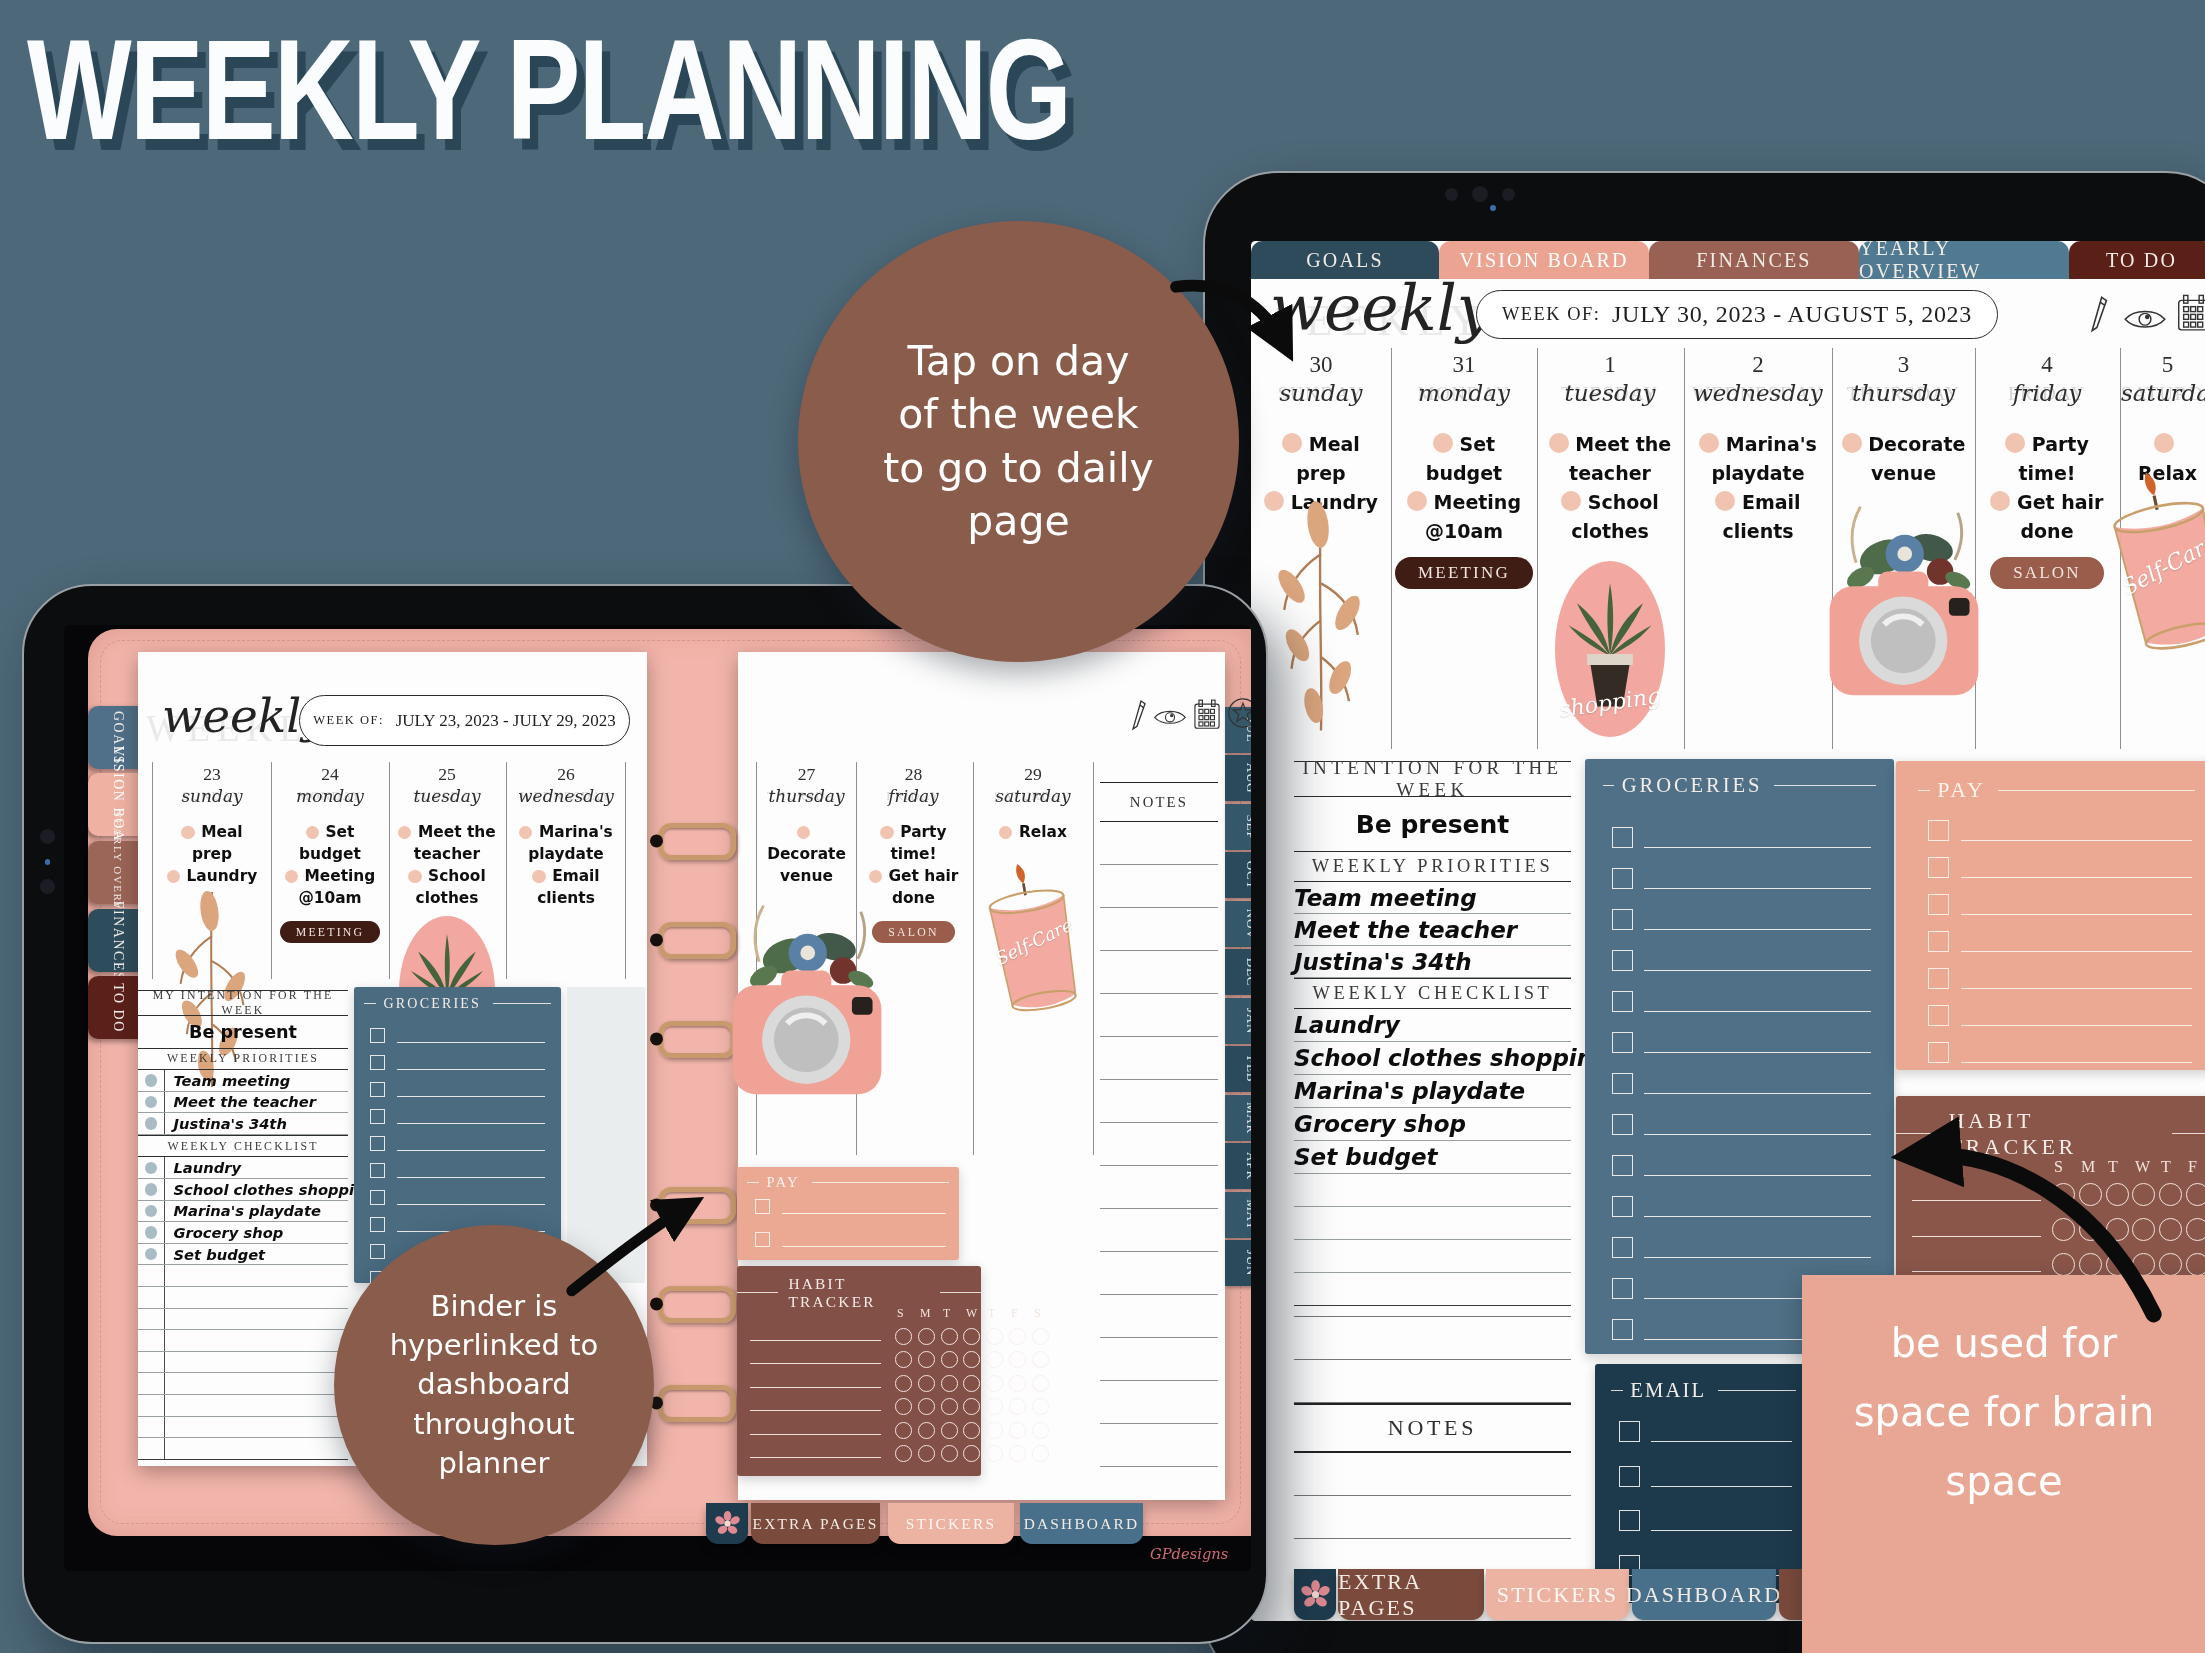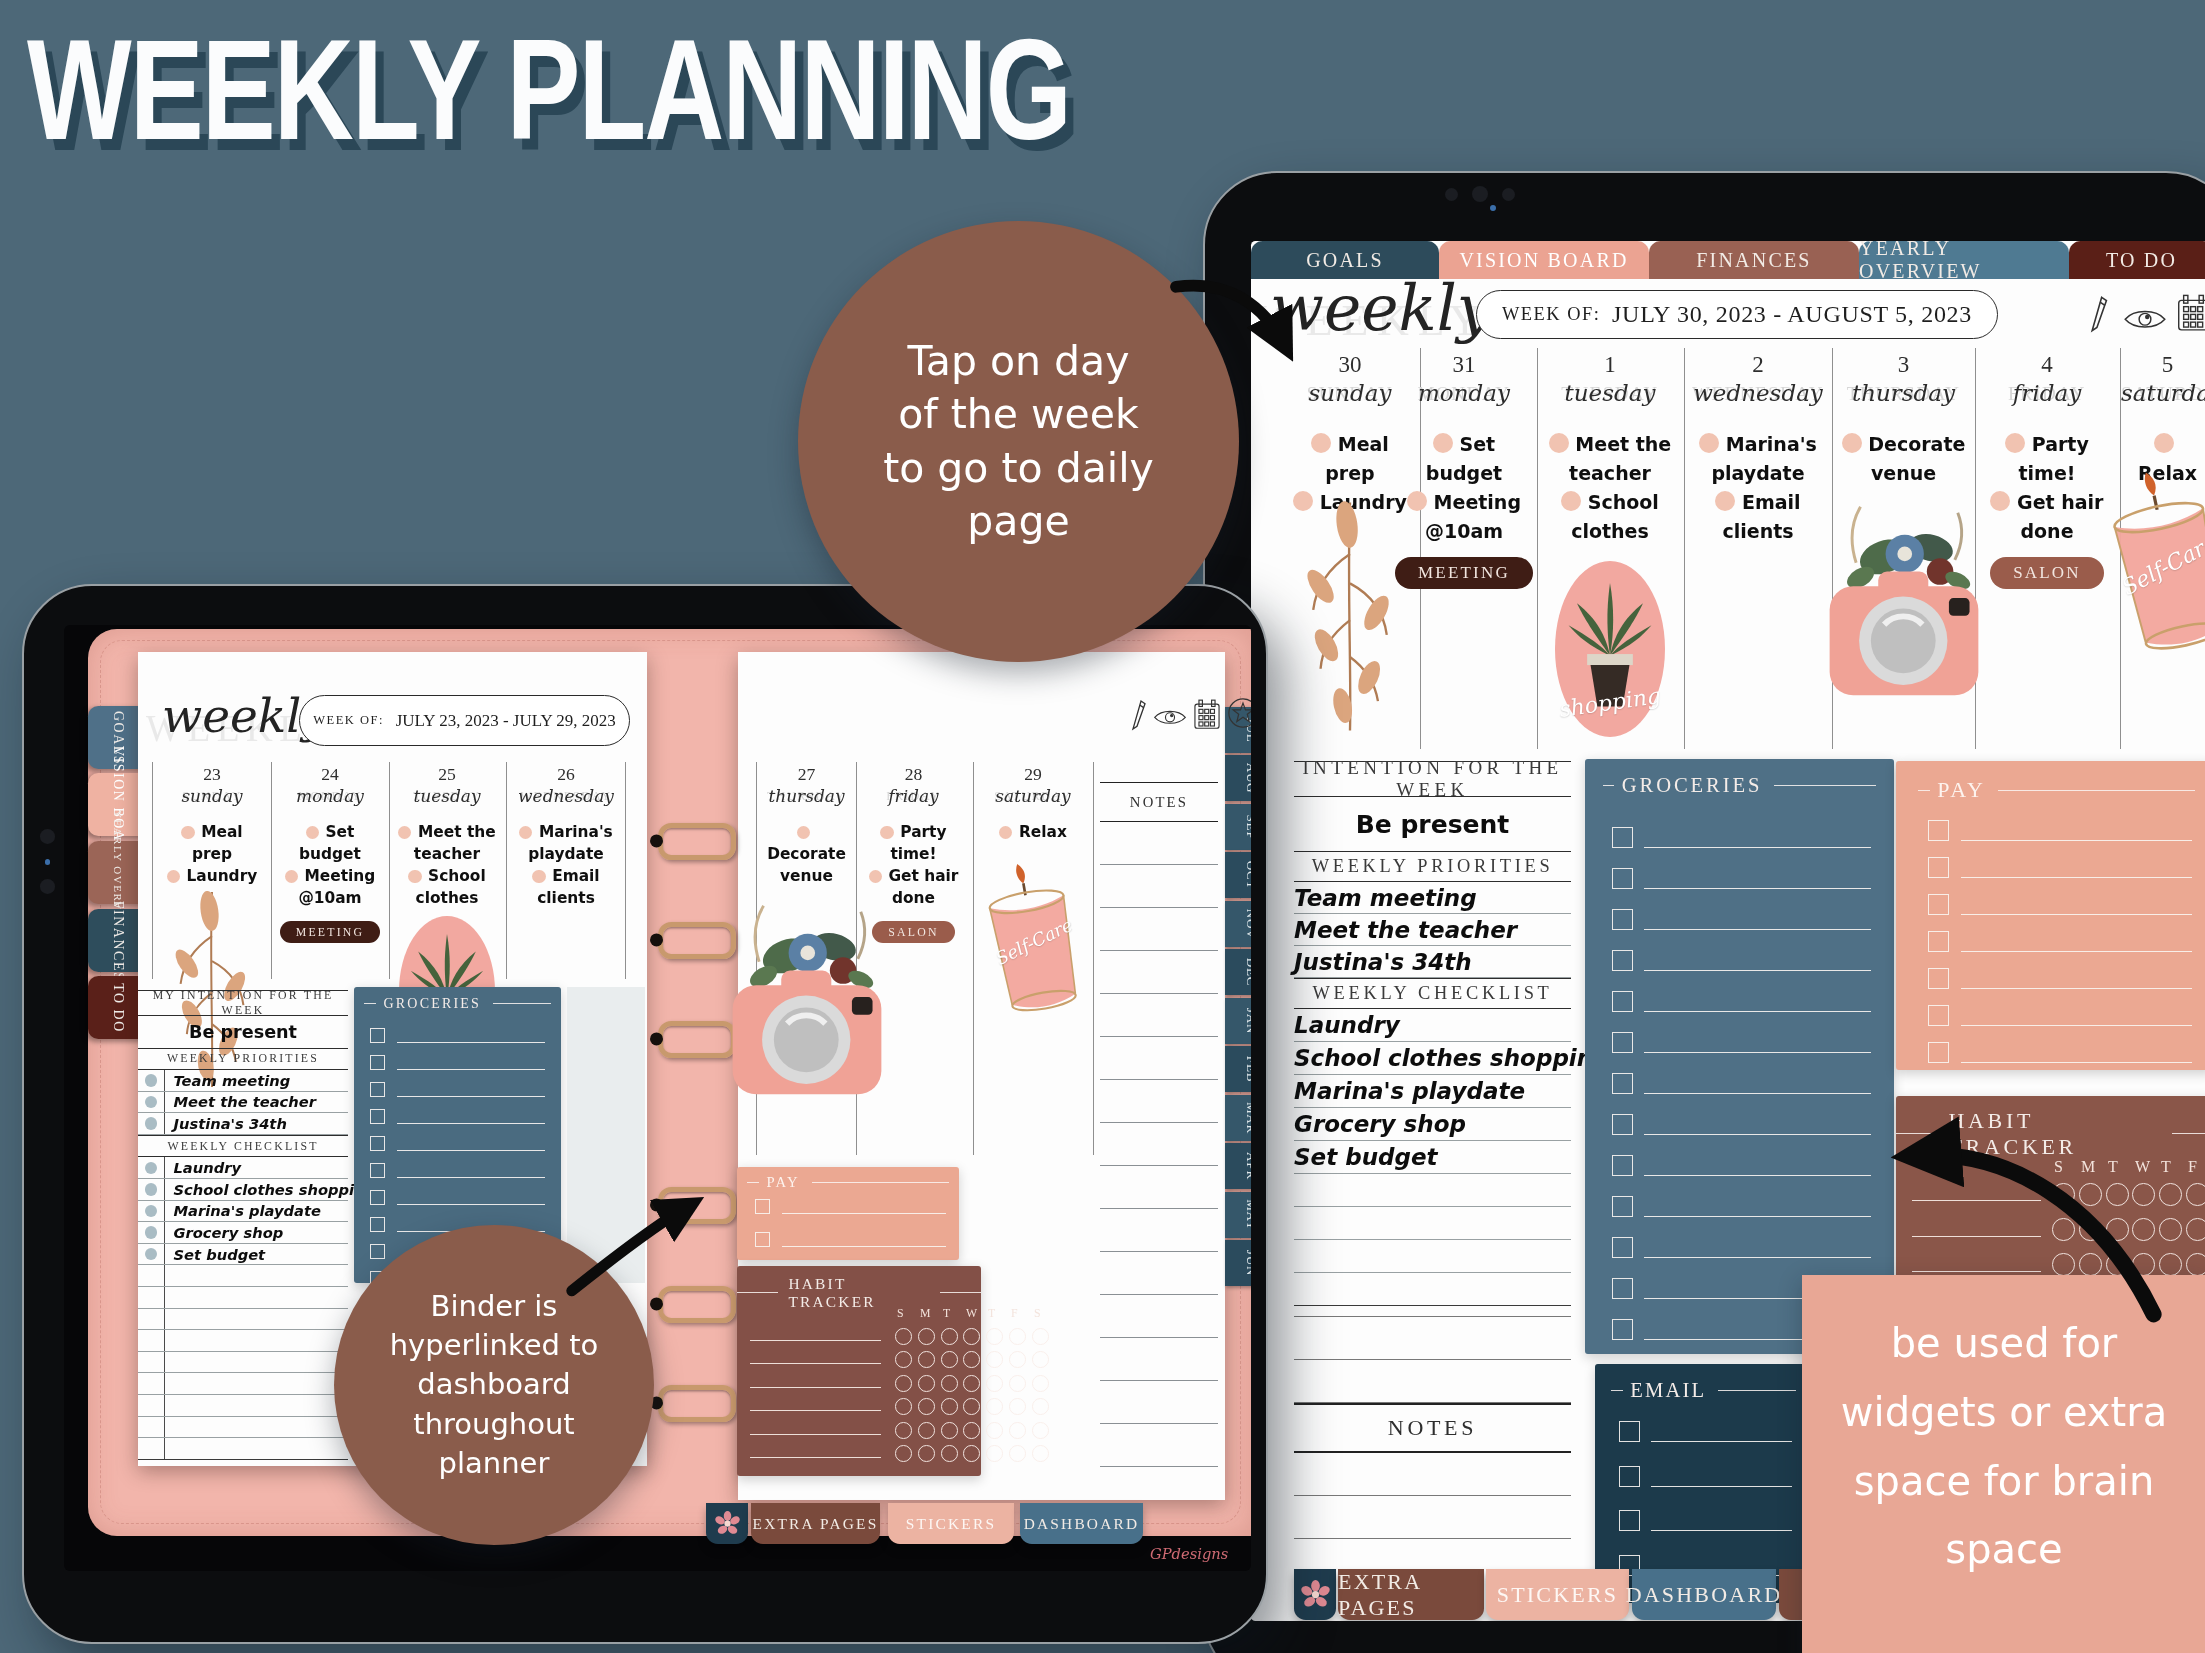--- a/index.html
+++ b/index.html
@@ -148,21 +148,21 @@
               <rect x="20" y="29" width="7" height="7"></rect>
               <rect x="30" y="29" width="7" height="7"></rect>
               <rect x="10" y="40" width="7" height="7"></rect>
               <rect x="20" y="40" width="7" height="7"></rect>
               <rect x="30" y="40" width="7" height="7"></rect>
             </g>
           </svg>
         </div>
 
       <div class="abs rt-days" id="rt-days" style="left:0;top:107px;width:963px;height:401px;--nh:35px;--gfs:19px;--sfs:23px;--tmt:14.7px;--tfs:19px;--tlh:29px;--dot:20px;">
-          <div class="dcol" style="left: 0px; width: 140px; top: 0px; height: 401px; margin-left: 29px;">
+          <div class="dcol" style="left: 0px; width: 140px; top: 0px; height: 401px;">
             <div class="dnum">30</div>
             <div class="dname"><span class="dghost">SUNDAY</span><span class="dscript">sunday</span></div>
             <div class="tasks">
               <div class="task"><span class="dot"></span><span>Meal prep</span></div>
               <div class="task"><span class="dot"></span><span>Laundry</span></div>
             </div>
             <div class="stk" style="top: 147px; width: 103px; height: 243px;">
               <div style="position: absolute; inset: 0px;">
                 <svg viewBox="0 0 70 165">
                   <g stroke="#b07c54" stroke-width="1.6" fill="none">
@@ -1028,21 +1028,20 @@
   </div>
   <div class="ann-circle" id="ann-binder" style="left:334px;top:1225px;width:320px;height:320px;">
     <div class="ln1" style="font-size:29px;line-height:1.35;">Binder is</div>
     <div class="ln1" style="font-size:29px;line-height:1.35;">hyperlinked to</div>
     <div class="ln1" style="font-size:29px;line-height:1.35;">dashboard</div>
     <div class="ln1" style="font-size:29px;line-height:1.35;">throughout</div>
     <div class="ln1" style="font-size:29px;line-height:1.35;">planner</div>
   </div>
   <div id="ann-box" style="left:1802px;top:1275px;width:404px;height:379px;">
     <div class="ln1">be used for</div>
-    <div class="ln1">widgets or extra</div>
     <div class="ln1">space for brain</div>
     <div class="ln1">space</div>
   </div>
 
   <svg id="arrows" width="2205" height="1654" viewBox="0 0 3000 2250">
     <defs>
       <marker id="ah" viewBox="0 0 10 10" refX="6.5" refY="5" markerWidth="4.4" markerHeight="4.4" orient="auto-start-reverse">
         <path d="M0 0 L10 5 L0 10 z" fill="#0b0b0b"></path>
       </marker>
     </defs>

